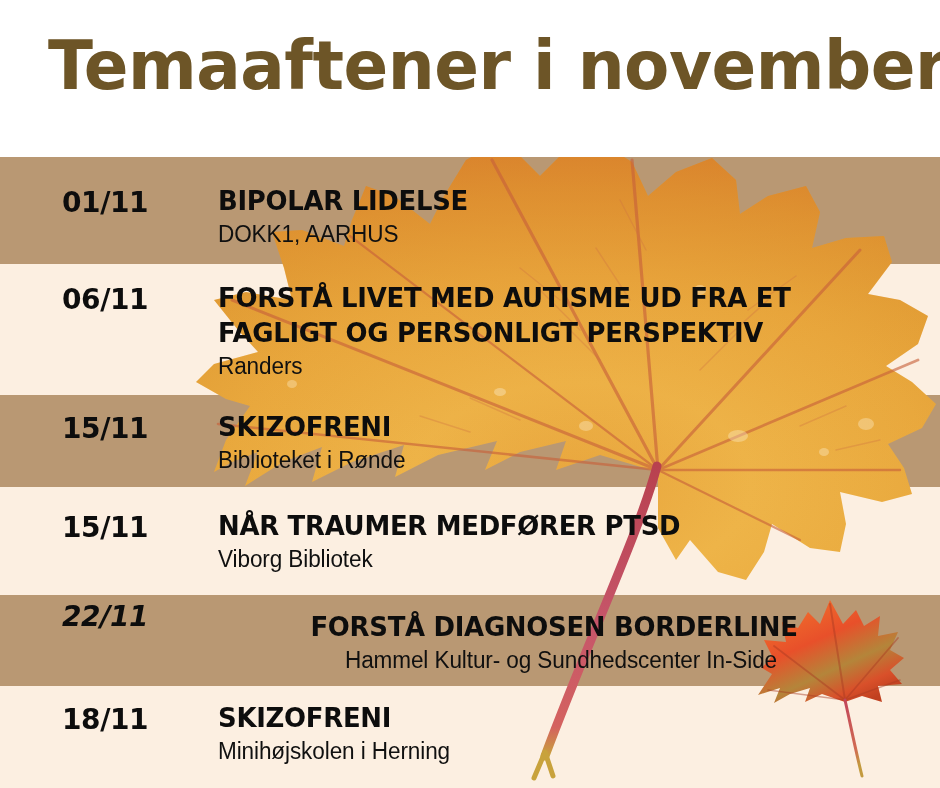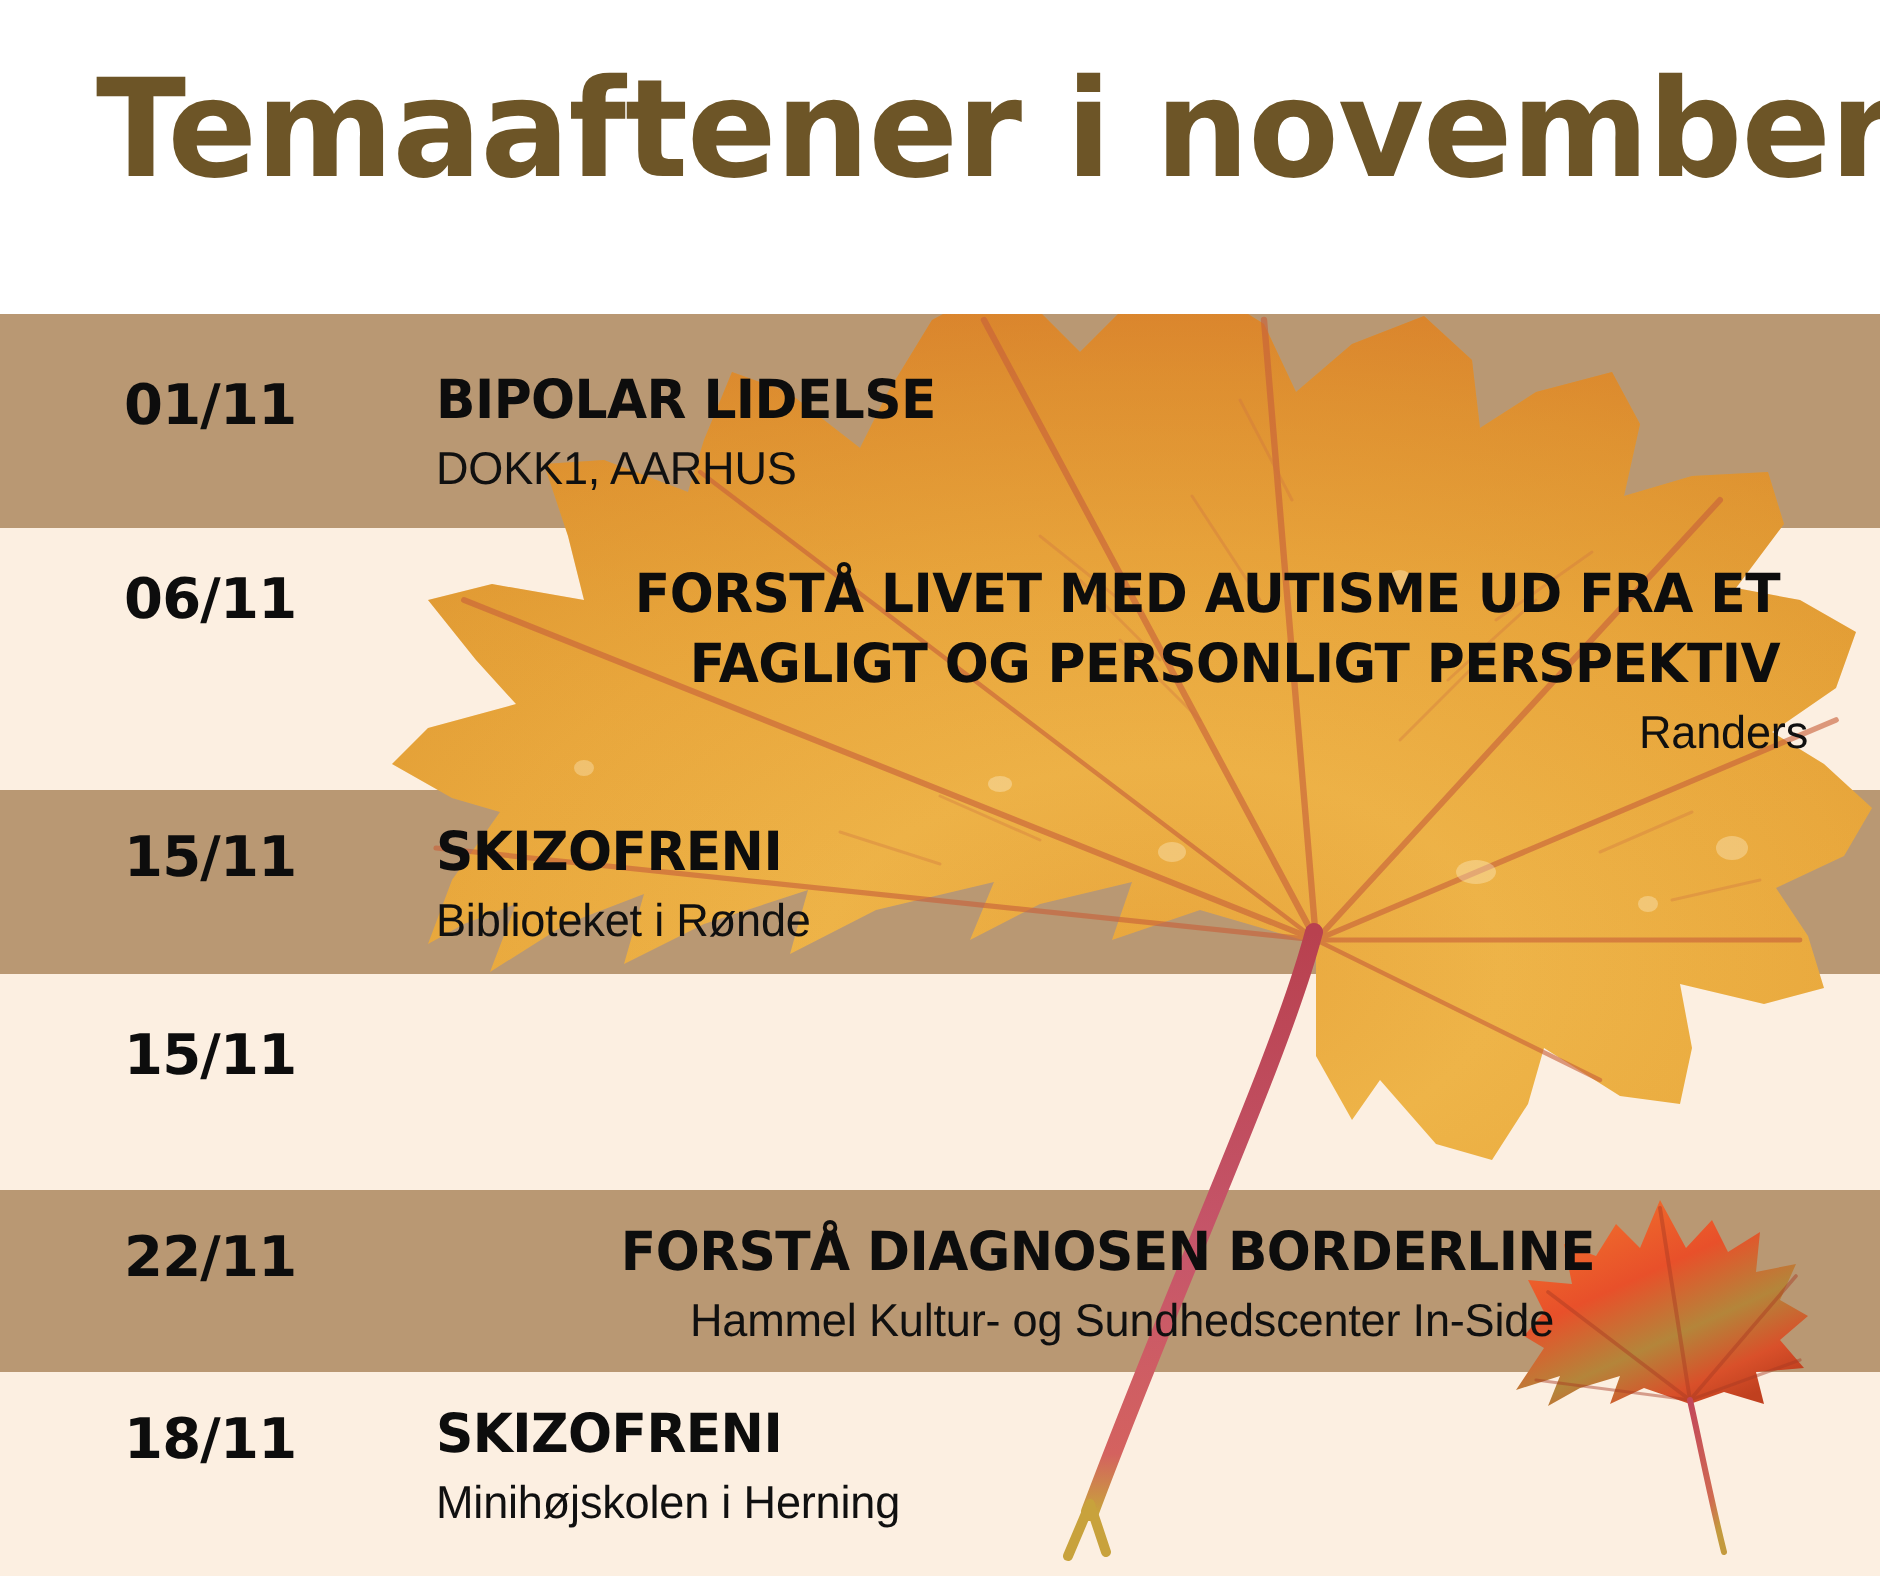--- a/index.html
+++ b/index.html
@@ -264,41 +264,45 @@
     <div class="row" style="top:157px;height:107px;">
       <div class="row-date" style="top:29px;">01/11</div>
       <div class="row-body" style="top:26px;">
         <div class="row-title">BIPOLAR LIDELSE</div>
         <div class="row-venue">DOKK1, AARHUS</div>
       </div>
     </div>
 
     <div class="row" style="top:264px;height:131px;">
       <div class="row-date" style="top:19px;text-align:center;">06/11</div>
-      <div class="row-body" style="top:16px;text-align:right;">
+      <div class="row-body" style="top:16px;">
         <div class="row-title">FORSTÅ LIVET MED AUTISME UD FRA ET
 FAGLIGT OG PERSONLIGT PERSPEKTIV</div>
         <div class="row-venue">Randers</div>
       </div>
     </div>
 
     <div class="row" style="top:395px;height:92px;">
       <div class="row-date" style="top:17px;">15/11</div>
       <div class="row-body" style="top:14px;">
         <div class="row-title">SKIZOFRENI</div>
         <div class="row-venue">Biblioteket i Rønde</div>
       </div>
     </div>
 
     <div class="row" style="top:487px;height:108px;">
       <div class="row-date" style="top:24px;">15/11</div>
+      <div class="row-body" style="top:21px;">
+        <div class="row-title">NÅR TRAUMER MEDFØRER PTSD</div>
+        <div class="row-venue">Viborg Bibliotek</div>
+      </div>
     </div>
 
     <div class="row" style="top:595px;height:91px;">
-      <div class="row-date" style="top:17px;">22/11</div>
+      <div class="row-date" style="top:5px;font-style:italic;">22/11</div>
       <div class="row-body" style="top:14px;text-align:center;">
         <div class="row-title">FORSTÅ DIAGNOSEN BORDERLINE</div>
         <div class="row-venue">Hammel Kultur- og Sundhedscenter In-Side</div>
       </div>
     </div>
 
     <div class="row" style="top:686px;height:102px;">
       <div class="row-date" style="top:17px;">18/11</div>
       <div class="row-body" style="top:14px;">
         <div class="row-title">SKIZOFRENI</div>

